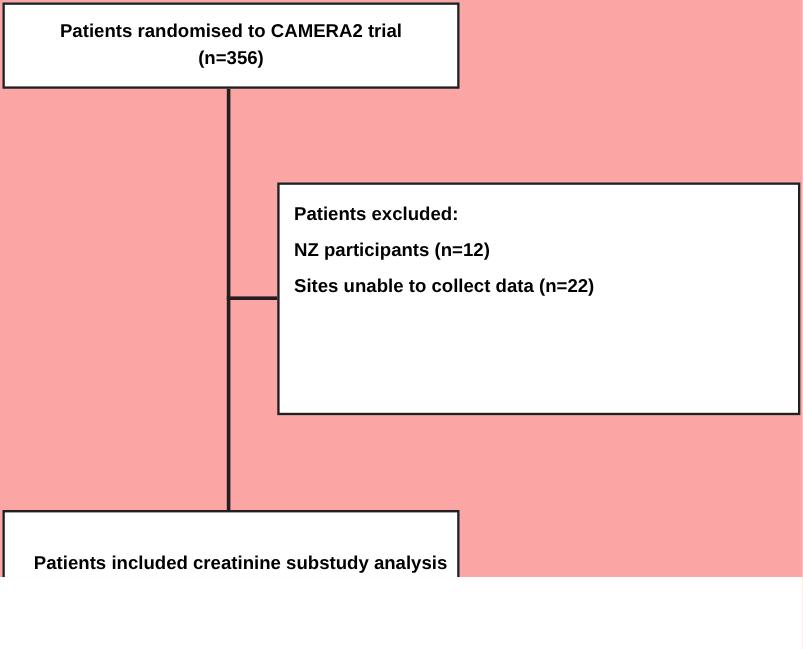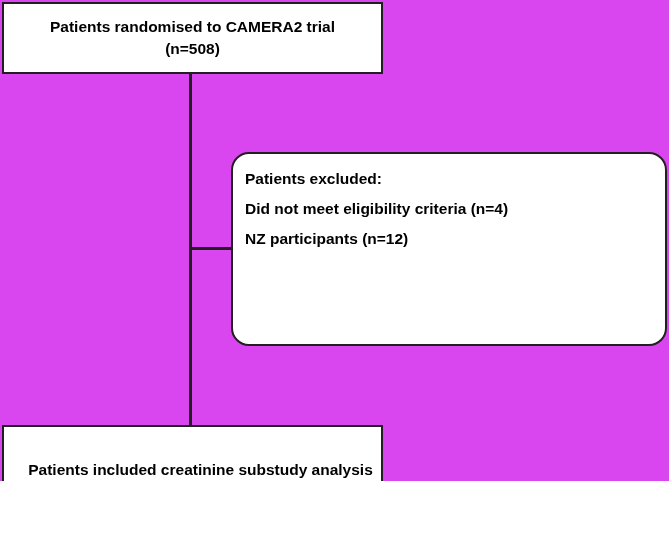--- a/index.html
+++ b/index.html
@@ -7,21 +7,21 @@
     padding: 0;
     background: #ffffff;
   }
   body {
     font-family: "Liberation Sans", sans-serif;
   }
   #flowchart {
     position: relative;
     width: 669px;
     height: 481px;
-    background: #d946ef;
+    background: #fca5a5;
     overflow: hidden;
   }
 
   .box {
     position: absolute;
     box-sizing: border-box;
     background: #ffffff;
     border: 2px solid #231f20;
   }
 
@@ -46,21 +46,20 @@
     white-space: nowrap;
   }
 
   
   #box-excluded {
     left: 231px;
     top: 152px;
     width: 436px;
     height: 194px;
     padding: 10px 0 0 12px;
-    border-radius: 18px;
   }
   #box-excluded .line {
     font-size: 15.5px;
     font-weight: bold;
     color: #000000;
     line-height: 30px;
     text-align: left;
     white-space: nowrap;
   }
 
@@ -110,27 +109,27 @@
 </head>
 <body>
 
 <div id="flowchart">
 
   <div class="connector-v" id="connector-trunk"></div>
   <div class="connector-h" id="connector-branch"></div>
 
   <div class="box" id="box-randomised">
     <div class="line">Patients randomised to CAMERA2 trial</div>
-    <div class="line">(n=508)</div>
+    <div class="line">(n=356)</div>
   </div>
 
   <div class="box" id="box-excluded">
     <div class="line">Patients excluded:</div>
-    <div class="line">Did not meet eligibility criteria (n=4)</div>
     <div class="line">NZ participants (n=12)</div>
+    <div class="line">Sites unable to collect data (n=22)</div>
   </div>
 
   <div class="box" id="box-included">
     <div class="line">Patients included creatinine substudy analysis</div>
     <div class="line">(n=154)</div>
   </div>
 
 </div>
 
 </body></html>

